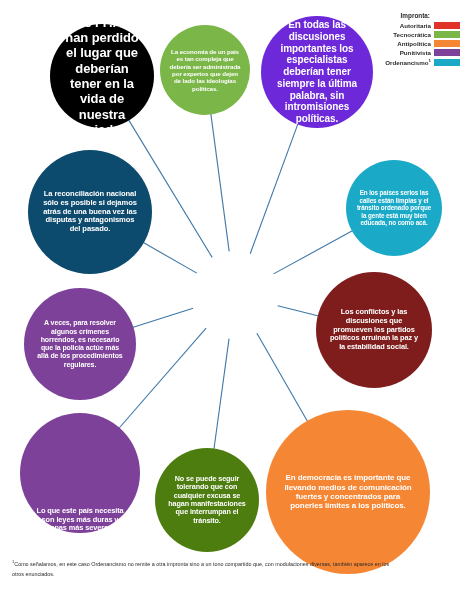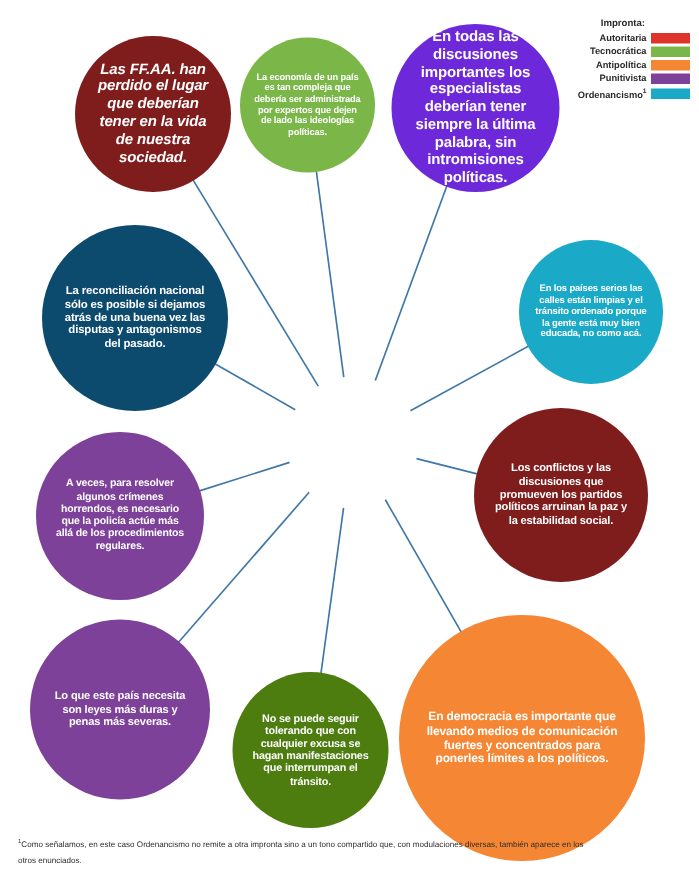--- a/index.html
+++ b/index.html
@@ -122,42 +122,42 @@
       <line x1="273.60" y1="273.88" x2="352.77" y2="230.56" stroke="#3E77A8" stroke-width="1.1"></line>
       <line x1="196.81" y1="273.14" x2="142.94" y2="242.30" stroke="#3E77A8" stroke-width="1.1"></line>
       <line x1="277.67" y1="305.74" x2="318.73" y2="316.08" stroke="#3E77A8" stroke-width="1.1"></line>
       <line x1="193.05" y1="308.26" x2="132.44" y2="327.42" stroke="#3E77A8" stroke-width="1.1"></line>
       <line x1="206.11" y1="328.18" x2="118.75" y2="428.51" stroke="#3E77A8" stroke-width="1.1"></line>
       <line x1="229.05" y1="338.60" x2="213.90" y2="449.47" stroke="#3E77A8" stroke-width="1.1"></line>
       <line x1="256.89" y1="333.17" x2="307.70" y2="421.74" stroke="#3E77A8" stroke-width="1.1"></line>
     </svg>
 
   <div id="nodes-layer">
-      <div class="node" style="left: 50px; top: 24px; width: 104px; height: 104px; background: #7f1d1d; font-size: 10px; font-style: italic;">
+      <div class="node" style="left: 50px; top: 24px; width: 104px; height: 104px; background: #000000; font-size: 13px;">
         <span class="txt">Las FF.AA. han perdido el lugar que deberían tener en la vida de nuestra sociedad.</span>
       </div>
       <div class="node" style="left: 160px; top: 25px; width: 90px; height: 90px; background: rgb(122, 182, 72); font-size: 6.2px;">
         <span class="txt">La economía de un país es tan compleja que debería ser administrada por expertos que dejen de lado las ideologías políticas.</span>
       </div>
       <div class="node" style="left: 261px; top: 16px; width: 112px; height: 112px; background: #6d28d9; font-size: 10px;">
         <span class="txt">En todas las discusiones importantes los especialistas deberían tener siempre la última palabra, sin intromisiones políticas.</span>
       </div>
       <div class="node" style="left: 346px; top: 160px; width: 96px; height: 96px; background: rgb(27, 169, 200); font-size: 6.3px;">
         <span class="txt">En los países serios las calles están limpias y el tránsito ordenado porque la gente está muy bien educada, no como acá.</span>
       </div>
       <div class="node" style="left: 28px; top: 150px; width: 124px; height: 124px; background: #0c4a6e; font-size: 7.6px;">
         <span class="txt">La reconciliación nacional sólo es posible si dejamos atrás de una buena vez las disputas y antagonismos del pasado.</span>
       </div>
       <div class="node" style="left: 316px; top: 272px; width: 116px; height: 116px; background: #7f1d1d; font-size: 7.4px;">
         <span class="txt">Los conflictos y las discusiones que promueven los partidos políticos arruinan la paz y la estabilidad social.</span>
       </div>
       <div class="node" style="left: 24px; top: 288px; width: 112px; height: 112px; background: rgb(125, 65, 153); font-size: 7px;">
         <span class="txt">A veces, para resolver algunos crímenes horrendos, es necesario que la policía actúe más allá de los procedimientos regulares.</span>
       </div>
-      <div class="node" style="left: 20px; top: 413px; width: 120px; height: 120px; background: rgb(125, 65, 153); font-size: 7.4px;">
+      <div class="node" style="left: 20px; top: 413px; width: 120px; height: 120px; background: rgb(125, 65, 153); font-size: 7.4px; align-items: flex-end;">
         <span class="txt">Lo que este país necesita son leyes más duras y penas más severas.</span>
       </div>
       <div class="node" style="left: 155px; top: 448px; width: 104px; height: 104px; background: #4d7c0f; font-size: 7.2px; text-align: center;">
         <span class="txt">No se puede seguir tolerando que con cualquier excusa se hagan manifestaciones que interrumpan el tránsito.</span>
       </div>
       <div class="node" style="left: 266px; top: 410px; width: 164px; height: 164px; background: rgb(245, 134, 52); font-size: 8px;">
         <span class="txt">En democracia es importante que llevando medios de comunicación fuertes y concentrados para ponerles límites a los políticos.</span>
       </div>
     </div>
 

